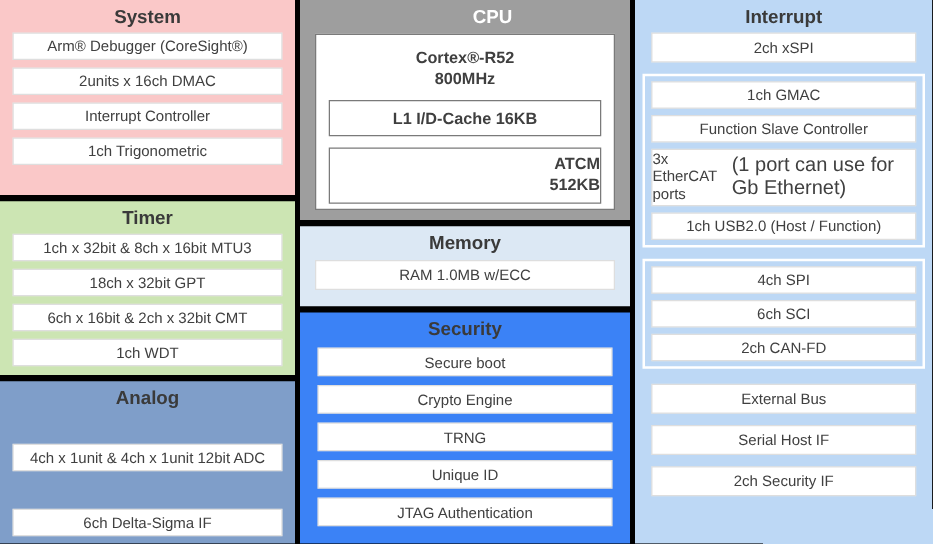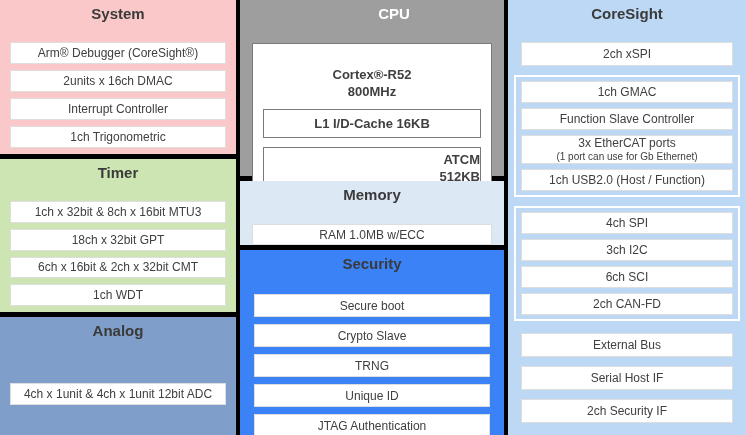--- a/index.html
+++ b/index.html
@@ -3,50 +3,50 @@
 <meta charset="utf-8">
 <style>
   html,body{margin:0;padding:0;background:#000;}
   *{box-sizing:border-box;font-family:"Liberation Sans",sans-serif;}
   #canvas{width:746px;height:435px;background:#000;display:flex;gap:4px;overflow:hidden;}
   .col{display:flex;flex-direction:column;height:435px;}
   .col-left{width:236px;}
   .col-mid{width:264px;}
   .col-right{width:238px;}
   .block{display:flex;flex-direction:column;}
-  .block-title{text-align:center;font-weight:bold;font-size:15px;color:#3a3a3a;padding:5px 0 20px;flex:0 0 auto;}
+  .block-title{text-align:center;font-weight:bold;font-size:15px;color:#3a3a3a;padding:5px 0 4px;flex:0 0 auto;}
   .row{background:#fff;height:22px;display:flex;align-items:center;justify-content:center;
        font-size:12px;color:#404040;margin:0 10px 6px;border:1px solid rgba(160,160,160,.35);}
   
   .system-block{background:#fac8c8;height:172px;margin-bottom:5px;}
   .timer-block{background:#cce5b3;height:153px;margin-bottom:5px;}
   .analog-block{background:#7f9ec9;flex:1;gap:24px;}
   
   .cpu-block{background:#9e9e9e;height:176px;margin-bottom:5px;}
   .cpu-block .block-title{color:#ffffff;margin-left:44px;}
   .cpu-core{background:#fff;border:1px solid #7a7a7a;margin:1px 12px 0;flex:1;margin-bottom:8px;
             display:flex;flex-direction:column;}
-  .core-name{text-align:center;font-weight:bold;font-size:13px;color:#3f3f3f;line-height:1.3;padding-top:23px;}
+  .core-name{text-align:center;font-weight:bold;font-size:13px;color:#3f3f3f;line-height:1.3;padding-top:10px;}
   .cache-box{border:1px solid #7a7a7a;margin:8px 10px 0;height:29px;display:flex;align-items:center;
              justify-content:center;font-weight:bold;font-size:13px;color:#3f3f3f;}
   .tcm-row{display:flex;gap:14px;margin:9px 10px 0;}
   .tcm-box{flex:1;border:1px solid #7a7a7a;height:45px;display:flex;flex-direction:column;align-items:flex-end;
            justify-content:center;font-weight:bold;font-size:13px;color:#3f3f3f;line-height:1.3;}
   .memory-block{background:#dce8f4;height:64px;margin-bottom:5px;}
   .memory-block .row{height:24px;margin:1px 12px 0;}
   .security-block{background:#3b82f6;flex:1;}
   .security-block .row{height:23px;margin:2px 14px 5px;}
   
   .interfaces-block{background:#bdd8f5;flex:1;}
   .interfaces-block .row{height:24px;margin:0 13px 9px;}
   .if-group{border:2px solid #ffffff;margin:0 6px 9px;padding:4px 5px;}
   .if-group .row{height:22px;margin:0 0 5px;}
   .if-group .row:last-child{margin-bottom:0;}
-  .row.two-line{height:29px;flex-direction:column;line-height:1.15;}
-  .row .sub{font-size:10px;}
+  .row.two-line{height:46px;flex-direction:row;line-height:1.15;}
+  .row .sub{font-size:16px;}
   .if-bottom{margin-top:3px;}
 </style>
 </head>
 <body>
 
 <div id="canvas">
 
   <div class="col col-left">
     <div class="block system-block">
       <div class="block-title">System</div>
@@ -90,45 +90,44 @@
     </div>
 
     <div class="block memory-block">
       <div class="block-title">Memory</div>
       <div class="row">RAM 1.0MB w/ECC</div>
     </div>
 
     <div class="block security-block">
       <div class="block-title">Security</div>
       <div class="row">Secure boot</div>
-      <div class="row">Crypto Slave</div>
+      <div class="row">Crypto Engine</div>
       <div class="row">TRNG</div>
       <div class="row">Unique ID</div>
       <div class="row">JTAG Authentication</div>
     </div>
   </div>
 
   <div class="col col-right">
     <div class="block interfaces-block">
-      <div class="block-title">CoreSight</div>
+      <div class="block-title">Interrupt</div>
       <div class="row">2ch xSPI</div>
 
       <div class="if-group">
         <div class="row">1ch GMAC</div>
         <div class="row">Function Slave Controller</div>
         <div class="row two-line">
           <div>3x EtherCAT ports</div>
           <div class="sub">(1 port can use for Gb Ethernet)</div>
         </div>
         <div class="row">1ch USB2.0 (Host / Function)</div>
       </div>
 
       <div class="if-group">
         <div class="row">4ch SPI</div>
-        <div class="row">3ch I2C</div>
         <div class="row">6ch SCI</div>
         <div class="row">2ch CAN-FD</div>
       </div>
 
       <div class="if-bottom">
         <div class="row">External Bus</div>
         <div class="row">Serial Host IF</div>
         <div class="row">2ch Security IF</div>
       </div>
     </div>

